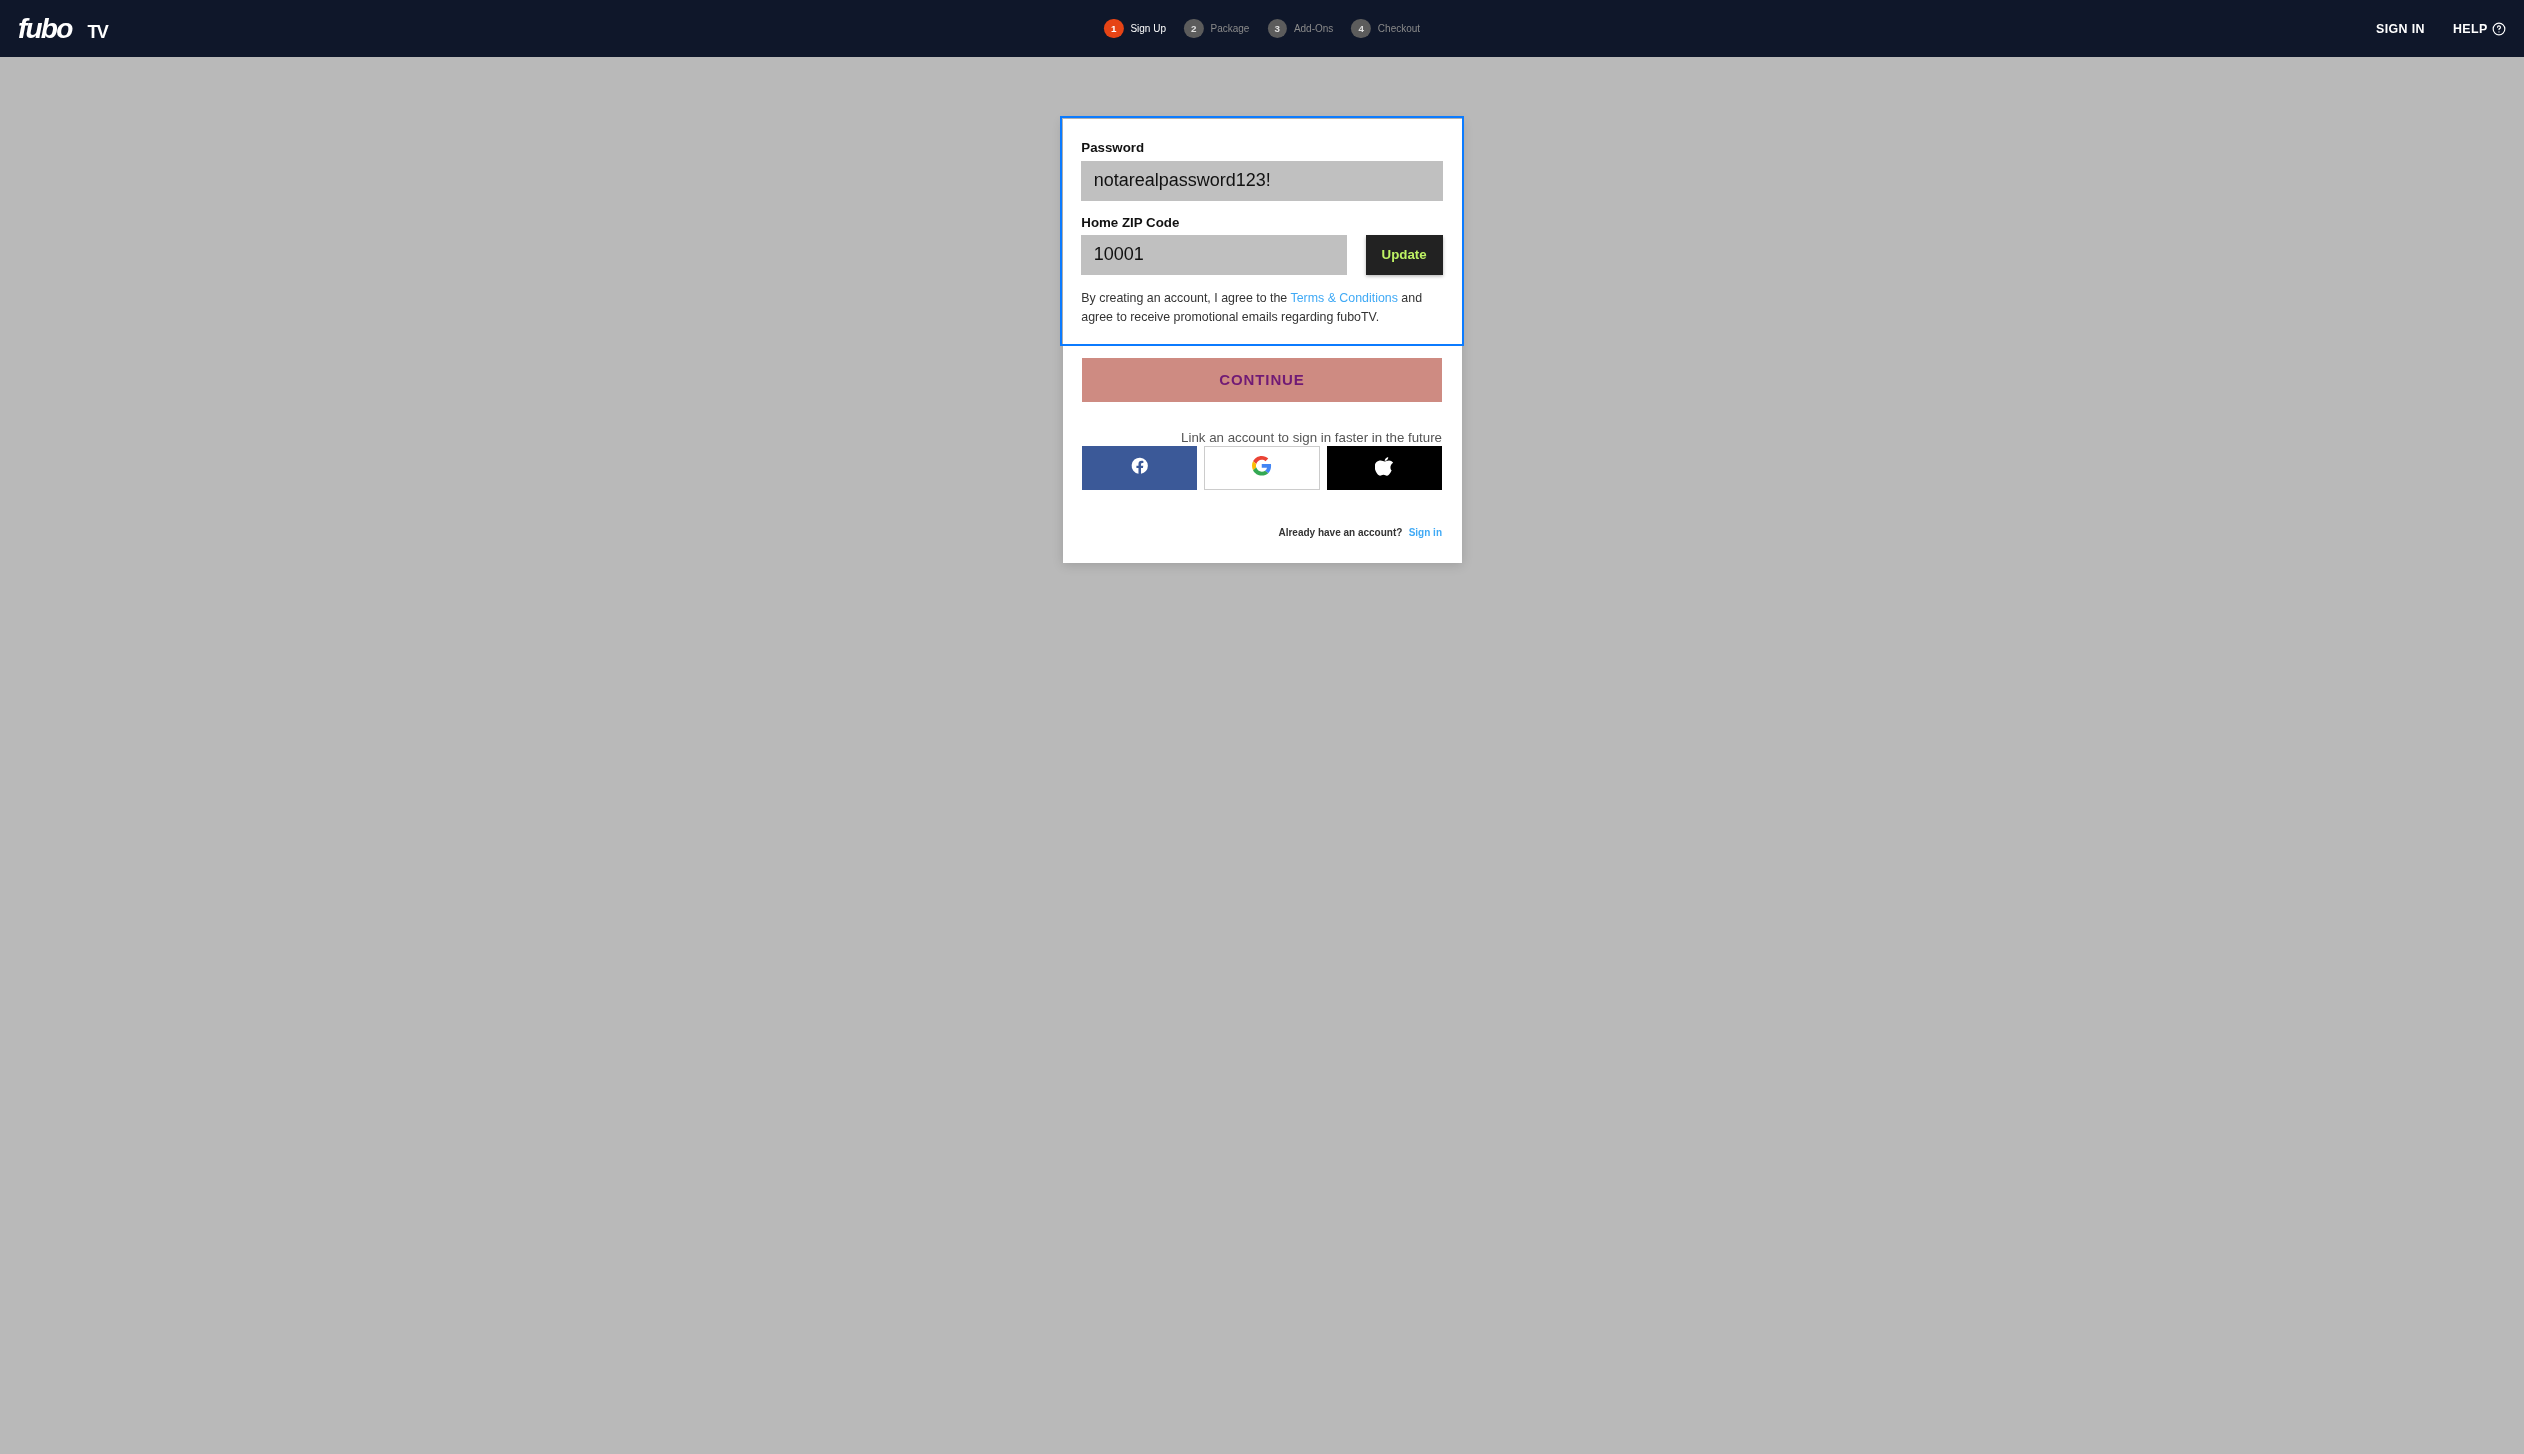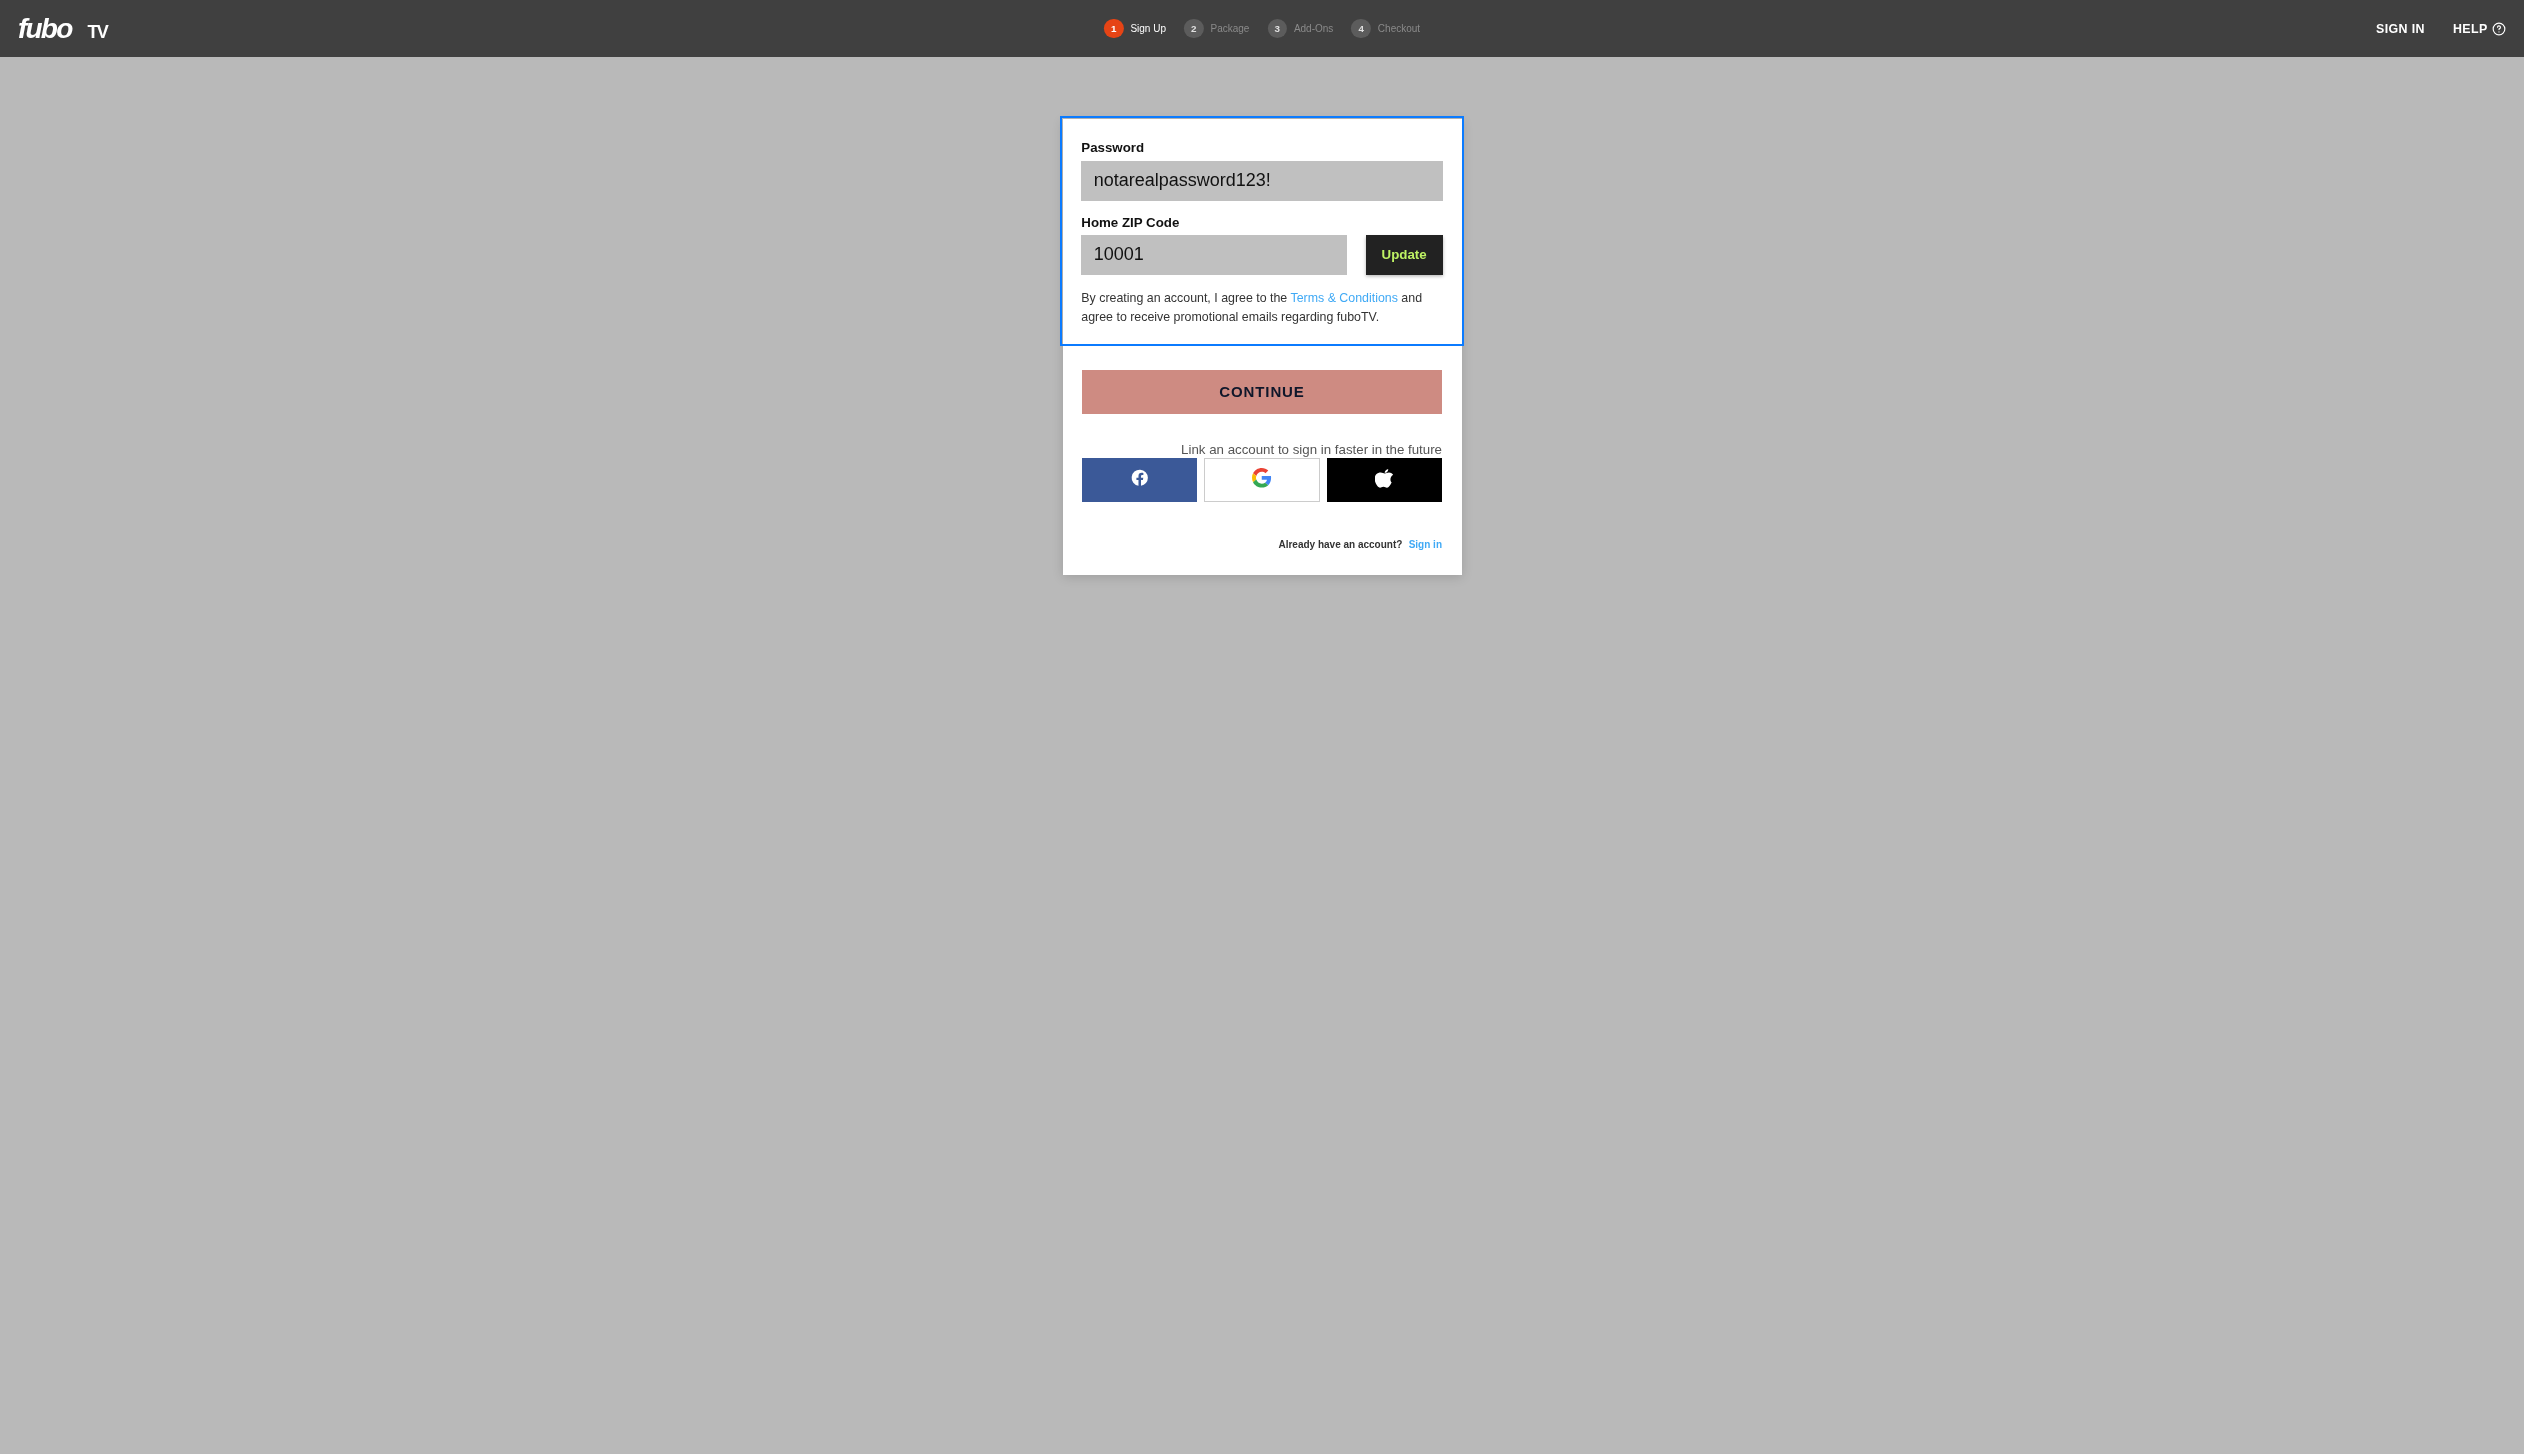--- a/index.html
+++ b/index.html
@@ -10,21 +10,21 @@
   }
 
   body {
     background: #ffffff;
     width: 100%;
     min-height: 100vh;
     position: relative;
   }
 
   .header {
-    background: #404040;
+    background: #0f172a;
     height: 57px;
     display: flex;
     align-items: center;
     padding: 0 18px;
     position: relative;
   }
 
   .logo {
     color: #ffffff;
     font-weight: bold;
@@ -169,24 +169,24 @@
     line-height: 1.5;
     margin-top: 5.3px;
   }
   .legal a {
     color: #3fa9f5;
     text-decoration: none;
   }
 
   .continue-btn {
     width: 100%;
-    margin-top: 24px;
+    margin-top: 12px;
     border: none;
     background: #ce8b82;
-    color: #0f172a;
+    color: #701a75;
     font-size: 15px;
     font-weight: 700;
     letter-spacing: 0.9px;
     padding: 13.3px 0;
     cursor: pointer;
   }
 
   .link-account-text {
     text-align: right;
     color: #555;

